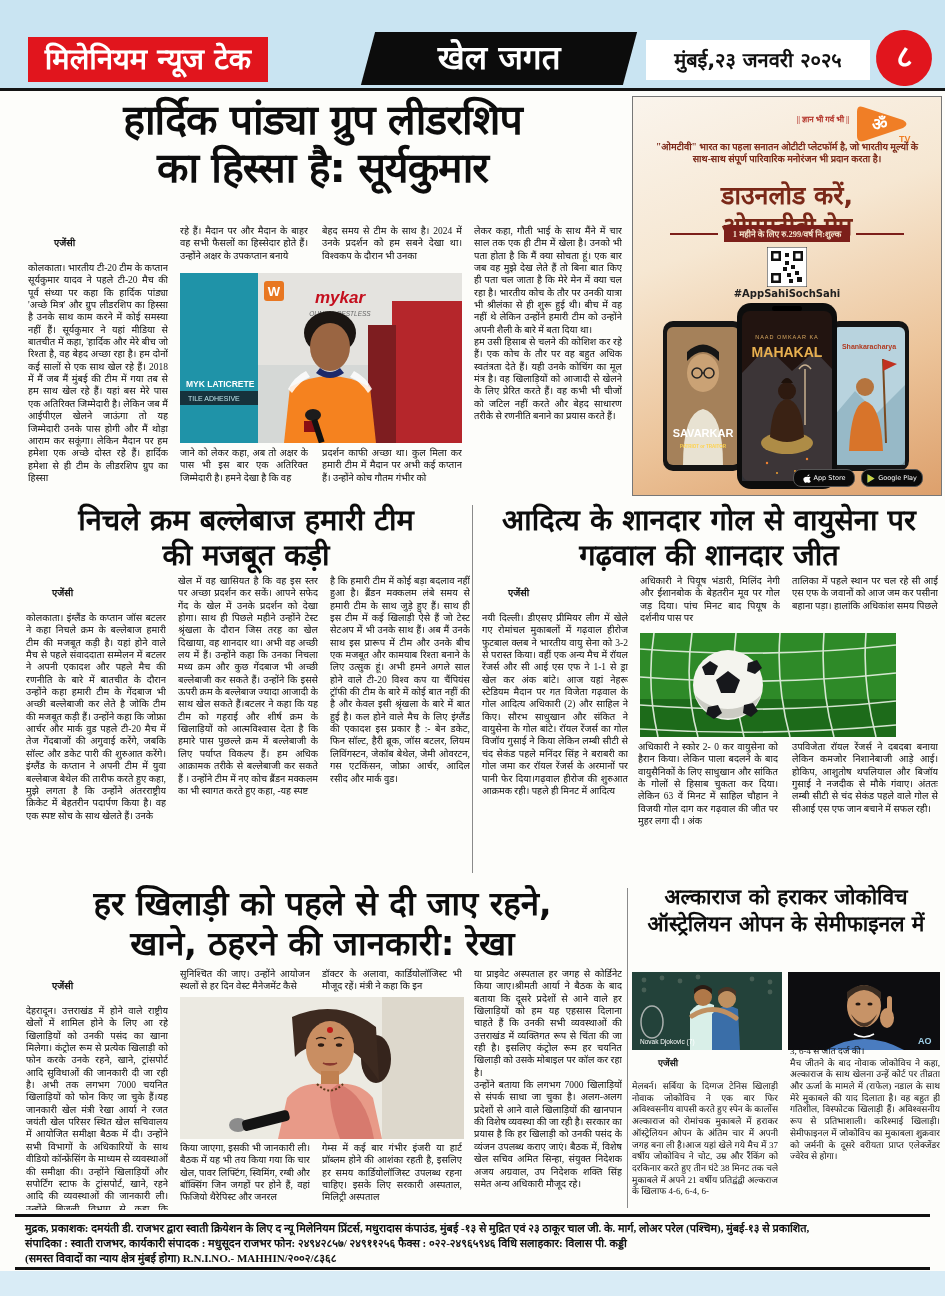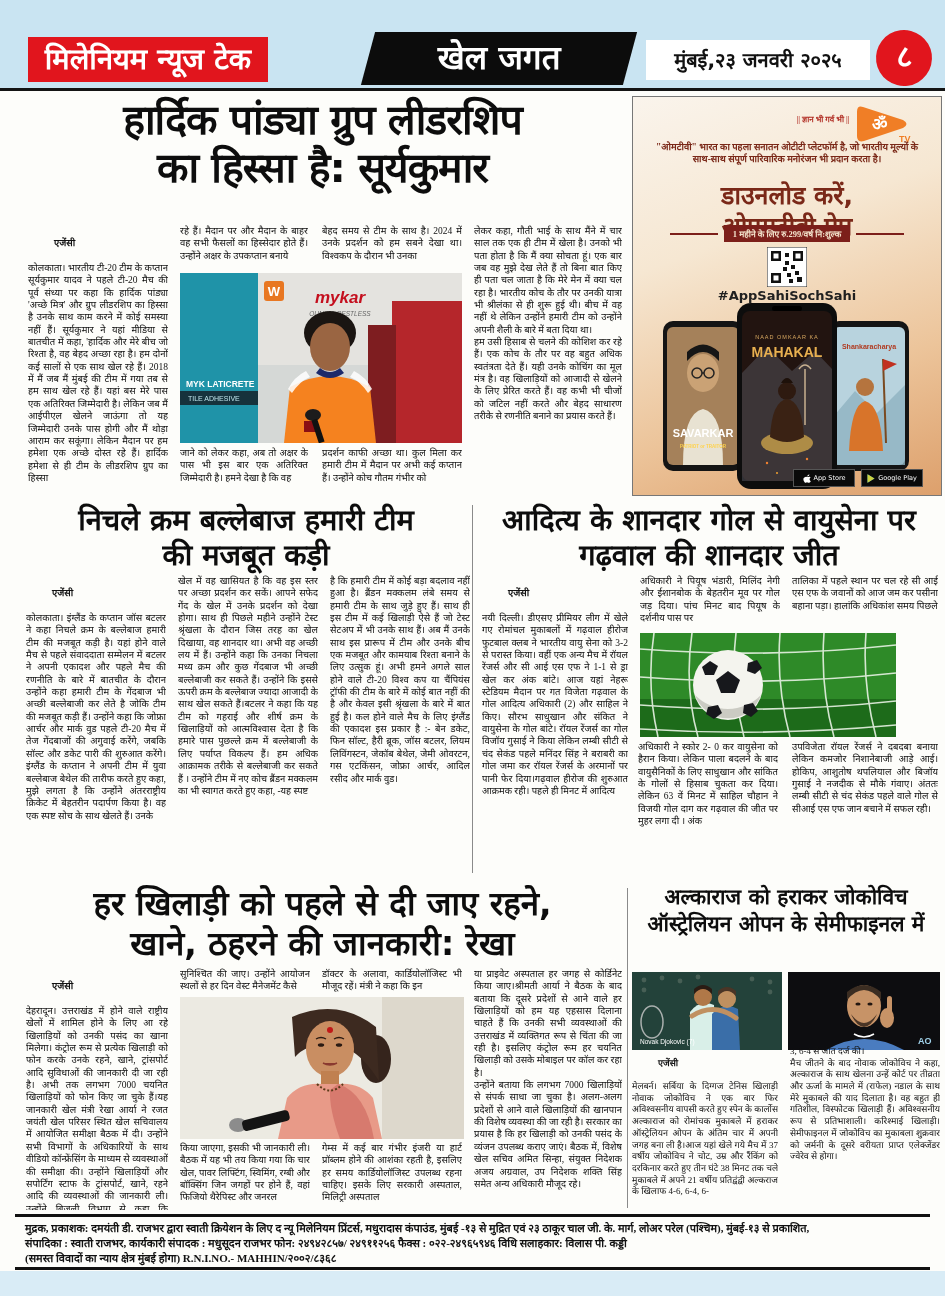--- a/index.html
+++ b/index.html
@@ -53,24 +53,24 @@
   .ad-desc{position:absolute;left:16px;top:44px;width:276px;text-align:center;color:#7a2818;
     font-weight:bold;font-size:9.5px;line-height:1.3;}
   .ad-download{position:absolute;left:0;top:84px;width:308px;text-align:center;color:#7a2818;
     font-weight:bold;font-size:25px;line-height:1.22;white-space:pre-line;
     font-family:"DejaVu Sans","Liberation Sans",sans-serif;}
   .ad-offer{position:absolute;left:0;top:128px;width:308px;display:flex;align-items:center;justify-content:center;gap:6px;}
   .ad-offer .line{width:48px;height:2px;background:#7c1f1a;}
   .ad-offer .box{background:#7c1f1a;color:#f3e3cc;font-size:8.5px;font-weight:bold;padding:3px 9px;}
   .ad-qr{position:absolute;left:134px;top:150px;}
   .ad-hashtag{position:absolute;left:0;top:191px;width:308px;text-align:center;color:#202020;
-    font-weight:bold;font-size:13px;font-family:"DejaVu Sans","Liberation Sans",sans-serif;}
+    font-weight:bold;font-size:10px;font-family:"DejaVu Sans","Liberation Sans",sans-serif;}
   .phone{position:absolute;}
   .badges{position:absolute;left:160px;top:372px;display:flex;gap:6px;}
-  .badge{width:60px;height:16px;background:#0a0a0a;border:1px solid #555;border-radius:0;
+  .badge{width:60px;height:16px;background:#0a0a0a;border:1px solid #555;border-radius:8px;
     display:flex;align-items:center;justify-content:center;gap:3px;color:#fff;font-size:6.5px;
     font-family:"DejaVu Sans","Liberation Sans",sans-serif;}
 
   
   .frule{position:absolute;left:15px;width:915px;height:3px;background:#111;}
   .fline{position:absolute;left:25px;width:905px;font-size:11px;font-weight:600;color:#111;}
   .bottomband{position:absolute;left:0;top:1271px;width:945px;height:25px;background:#d9ecf6;}
 </style>
 </head>
 <body>

